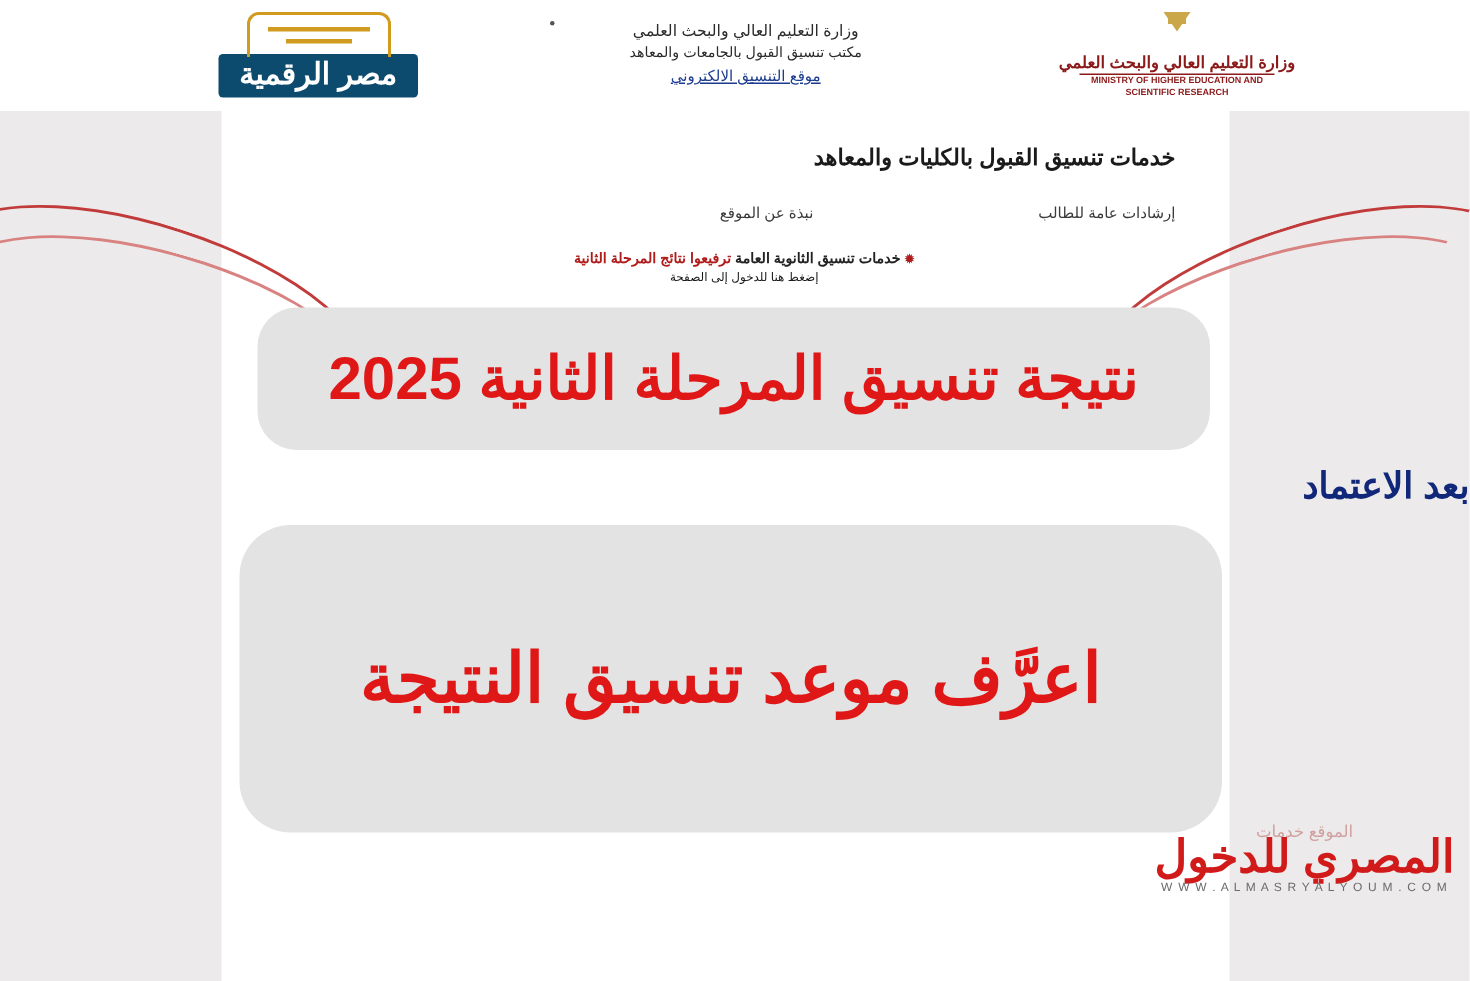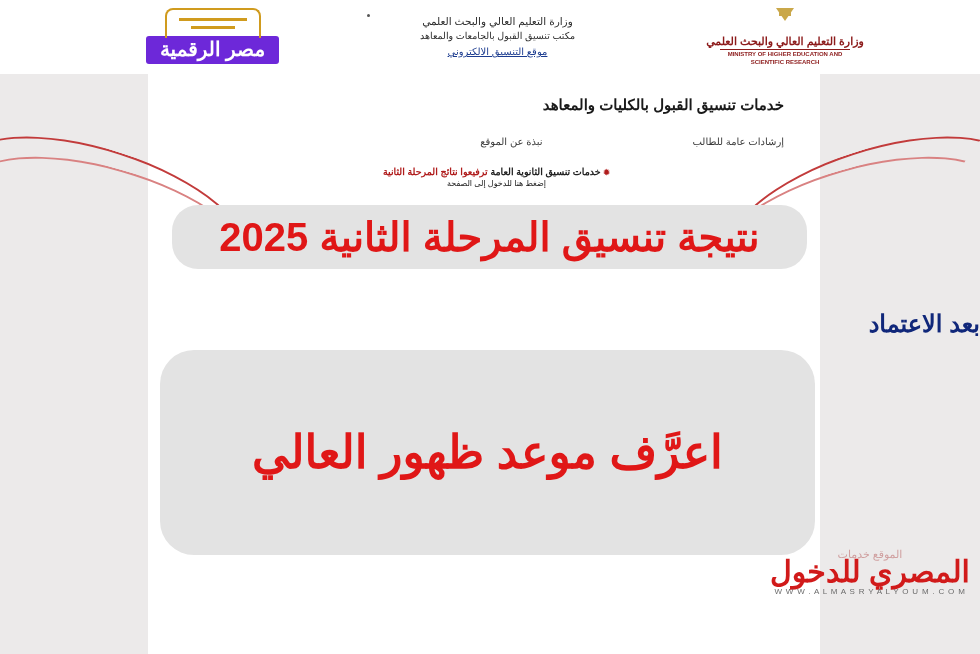--- a/index.html
+++ b/index.html
@@ -133,21 +133,21 @@
   }
   .de-mark .inner-bar2 {
     position: absolute;
     left: 24px; right: 24px;
     top: 16px;
     height: 3px;
     background: #d09b1e;
   }
   .de-text {
     margin-top: -2px;
-    background: #6d28d9;
+    background: #0c4a6e;
     color: #ffffff;
     font-size: 20px;
     font-weight: bold;
     padding: 1px 14px 3px;
     border-radius: 3px;
     letter-spacing: .5px;
   }
 
   
   .page-bg {
@@ -226,21 +226,21 @@
   .swoosh-l2 { left: -40px; top: 168px; width: 290px; height: 110px; transform: rotate(16deg); border-color:#d98282 transparent transparent transparent;}
   .swoosh-r1 { left: 720px; top: 150px; width: 300px; height: 120px; transform: rotate(-18deg); }
   .swoosh-r2 { left: 710px; top: 168px; width: 290px; height: 110px; transform: rotate(-16deg); border-color:#d98282 transparent transparent transparent;}
 
   
   .box1 {
     position: absolute;
     left: 172px;
     top: 205px;
     width: 635px;
-    height: 64px;
+    height: 95px;
     background: #e3e3e3;
     border-radius: 26px;
     display: flex;
     align-items: center;
     justify-content: center;
   }
   .box1 .txt {
     font-size: 40px;
     font-weight: bold;
     color: #e01717;
@@ -370,20 +370,20 @@
 </div>
 <div class="header-dot"></div>
 
 <div class="box1">
   <div class="txt">نتيجة تنسيق المرحلة الثانية 2025</div>
 </div>
 
 <div class="mid-label">بعد  الاعتماد</div>
 
 <div class="box2">
-  <div class="l">اعرَّف موعد ظهور العالي</div>
+  <div class="l">اعرَّف موعد تنسيق النتيجة</div>
 </div>
 
 <div class="watermark">
   <div class="wm-top">الموقع خدمات</div>
   <div class="wm-main">المصري للدخول</div>
   <div class="wm-url">W W W . A L M A S R Y A L Y O U M . C O M</div>
 </div>
 
 </body></html>

